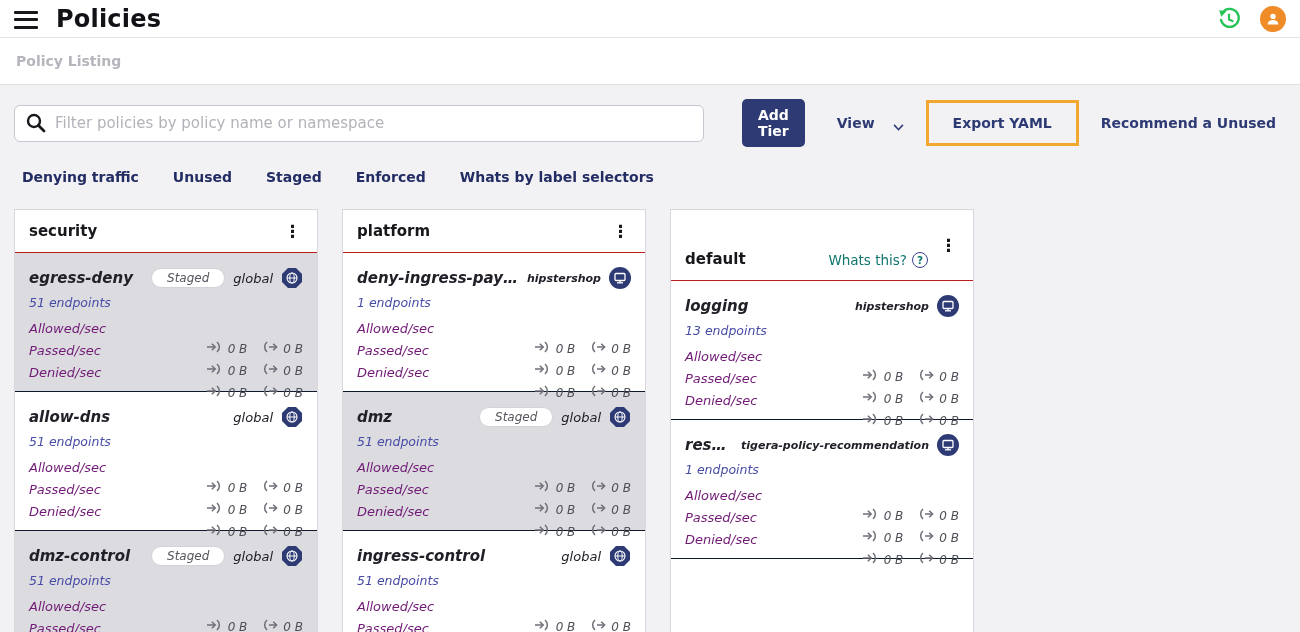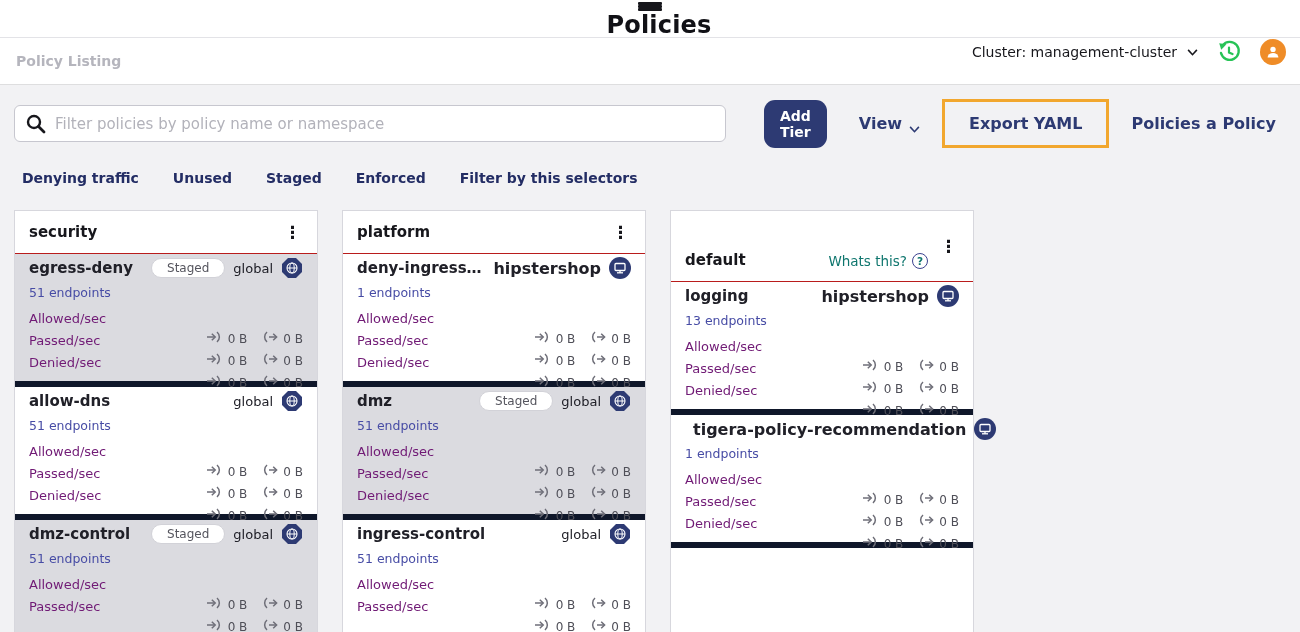--- a/index.html
+++ b/index.html
@@ -1,21 +1,21 @@
 <!DOCTYPE html>
 <html><head>
 <meta charset="utf-8">
 <style>
   * { margin:0; padding:0; box-sizing:border-box; }
   html,body { width:1300px; height:632px; overflow:hidden; background:#f2f2f4;
               font-family:"DejaVu Sans", sans-serif; }
 
   
   .topbar { height:38px; background:#fff; display:flex; align-items:center;
-            padding:0 14px; border-bottom:1px solid #e3e3e7;flex-direction:column; }
+            padding:0 14px; border-bottom:1px solid #e3e3e7; }
   .hamburger { width:24px; height:18px; display:flex; flex-direction:column;
                justify-content:space-between; cursor:pointer; margin-top:2px;}
   .hamburger span { display:block; height:3px; background:#17171c; border-radius:1px; }
   .app-title { font-size:24px; font-weight:bold; color:#111116; margin-left:18px; letter-spacing:.2px; }
   .topbar-right { margin-left:auto; display:flex; align-items:center; gap:18px; }
   .cluster-select { display:flex; align-items:center; gap:10px; font-size:14px;
                     color:#17171c; cursor:pointer; }
   .chev { width:11px; height:7px; }
   .icon-btn { width:26px; height:26px; display:flex; align-items:center; justify-content:center; cursor:pointer;}
   .avatar { width:26px; height:26px; border-radius:50%; background:#ef8c27; display:flex;
@@ -31,78 +31,72 @@
 
   
   .content { padding:8px 14px 0 14px; }
   .toolbar { display:flex; align-items:center; margin-top:6px; }
   .searchbox { width:813px; height:37px; background:#fff; border:1px solid #c7c7cf;
                border-radius:6px; display:flex; align-items:center; padding:0 10px; }
   .searchbox input { border:none; outline:none; flex:1; font-size:15px; color:#333;
                      font-family:inherit; margin-left:8px; background:transparent; }
   .searchbox input::placeholder { color:#b2b2ba; }
   .toolbar-actions { display:flex; align-items:center; margin-left:38px; gap:8px; }
-  .btn-primary { background:#2d3a73; color:#fff; border:none; border-radius:11px;
+  .btn-primary { background:#2d3a73; color:#fff; border:none; border-radius:5px;
                  font-size:14px; font-weight:600; padding:8px 16px; cursor:pointer;
                  font-family:inherit; }
-  .link-btn { color:#2d3a73; font-size:16px; font-weight:600; cursor:pointer;
-              display:flex; align-items:flex-end; gap:7px; padding:8px 10px; white-space:nowrap; }
+  .link-btn { color:#2d3a73; font-size:14px; font-weight:600; cursor:pointer;
+              display:flex; align-items:flex-end; gap:18px; padding:8px 10px; white-space:nowrap; }
   .export-highlight { border:3px solid #f2a72e; padding:12px 24px; margin:0 4px; }
   .export-highlight .link-btn { padding:0; }
 
   
   .filters { display:flex; gap:34px; margin:22px 0 0 8px; }
   .filters span { color:#232d64; font-size:14px; font-weight:600; cursor:pointer; }
 
   
   .tiers { display:flex; gap:24px; margin-top:24px; align-items:flex-start; }
   .tier { width:304px; background:#fff; border:1px solid #d7d7dd; min-height:452px; }
   .tier-header { display:flex; align-items:flex-end; padding:12px 14px; border-bottom:1px solid #b91c1c; }
   .tier-name { font-size:15px; font-weight:bold; color:#17171c; }
   .tier-header-right { margin-left:auto; display:flex; align-items:center; gap:10px; }
   .whats-this { color:#0f766e; font-size:13.5px; cursor:pointer; display:flex; align-items:center; gap:5px;margin-top:30px;}
   .qmark { width:16px; height:16px; border:1.4px solid #3c4290; border-radius:50%;
            font-size:10.5px; display:flex; align-items:center; justify-content:center; font-weight:bold;}
   .kebab { font-size:17px; color:#17171c; font-weight:bold; cursor:pointer; letter-spacing:0;
            line-height:1; padding:0 2px; }
 
   
-  .policy { padding:3px 14px 8px 14px; border-bottom:6px solid #0f172a; background:#fff; }
+  .policy { padding:14px 14px 8px 14px; border-bottom:1px solid #0f172a; background:#fff;font-style:italic; }
   .policy.staged { background:#dbdbe0; }
   .p-title-row { display:flex; align-items:center; gap:8px; }
   .p-name { font-size:15px; font-weight:bold; color:#202028; white-space:nowrap;
             overflow:hidden; text-overflow:ellipsis; flex:1; }
   .pill { background:#fff; border:1px solid #d2d2d8; border-radius:11px; color:#55555e;
           font-size:12px; padding:2px 15px; white-space:nowrap; }
   .p-scope { font-size:13px; color:#202028; white-space:nowrap; }
-  .p-scope.ns { font-size:16px; font-weight:bold; }
+  .p-scope.ns { font-size:11px; font-weight:bold; }
   .p-icon { width:22px; height:22px; flex:none; display:flex; }
   .p-endpoints { color:#474ca5; font-size:12.5px; margin:6px 0 7px 0; cursor:pointer; width:max-content;}
   .stat-row { display:flex; align-items:center; height:22px; }
   .stat-label { font-size:13px; color:#701a75; }
   .stat-vals { margin-left:auto; display:flex; align-items:center; gap:14px;margin-top:41px; }
   .stat-val { display:flex; align-items:center; gap:5px; font-size:12px; color:#4f4f58; }
 </style>
 </head>
 <body>
 
 <div class="topbar">
   <div class="hamburger">
     <span></span>
       <span></span>
       <span></span>
   </div>
   <div class="app-title">Policies</div>
   <div class="topbar-right">
-    <div class="cluster-select">
-      <span>Cluster: management-cluster</span>
-      <svg class="chev" viewBox="0 0 12 8">
-        <polyline points="1,1 6,6.5 11,1" fill="none" stroke="#17171c" stroke-width="1.8"></polyline>
-      </svg>
-    </div>
     <div class="icon-btn">
       <svg width="24" height="24" viewBox="0 0 24 24">
         <path d="M5.5 5.5 A9 9 0 1 1 4 13" fill="none" stroke="#27c356" stroke-width="2.4" stroke-linecap="round"></path>
         <polygon points="2.2,3.2 9.5,4.2 4.2,9.8" fill="#27c356"></polygon>
         <polyline points="12,7.5 12,12.5 15.5,14" fill="none" stroke="#27c356" stroke-width="2.2" stroke-linecap="round"></polyline>
       </svg>
     </div>
     <div class="avatar">
       <svg width="16" height="16" viewBox="0 0 16 16">
         <circle cx="8" cy="5.4" r="2.7" fill="#fff"></circle>
@@ -130,30 +124,30 @@
       <button class="btn-primary">Add Tier</button>
       <div class="link-btn" style="margin-left:14px;">
         <span>View</span>
         <svg class="chev" viewBox="0 0 12 8">
           <polyline points="1,1 6,6.5 11,1" fill="none" stroke="#2d3a73" stroke-width="1.8"></polyline>
         </svg>
       </div>
       <div class="export-highlight">
         <div class="link-btn">Export YAML</div>
       </div>
-      <div class="link-btn">Policies a Policy</div>
+      <div class="link-btn">Recommend a Unused</div>
     </div>
   </div>
 
   <div class="filters" id="filters">
       <span>Denying traffic</span>
       <span>Unused</span>
       <span>Staged</span>
       <span>Enforced</span>
-      <span>Filter by this selectors</span>
+      <span>Whats by label selectors</span>
     </div>
 
   <div class="tiers" id="tiers">
       <div class="tier">
         <div class="tier-header">
           <div class="tier-name">security</div>
           <div class="tier-header-right">
             <div class="kebab">⋮</div>
           </div>
         </div>

